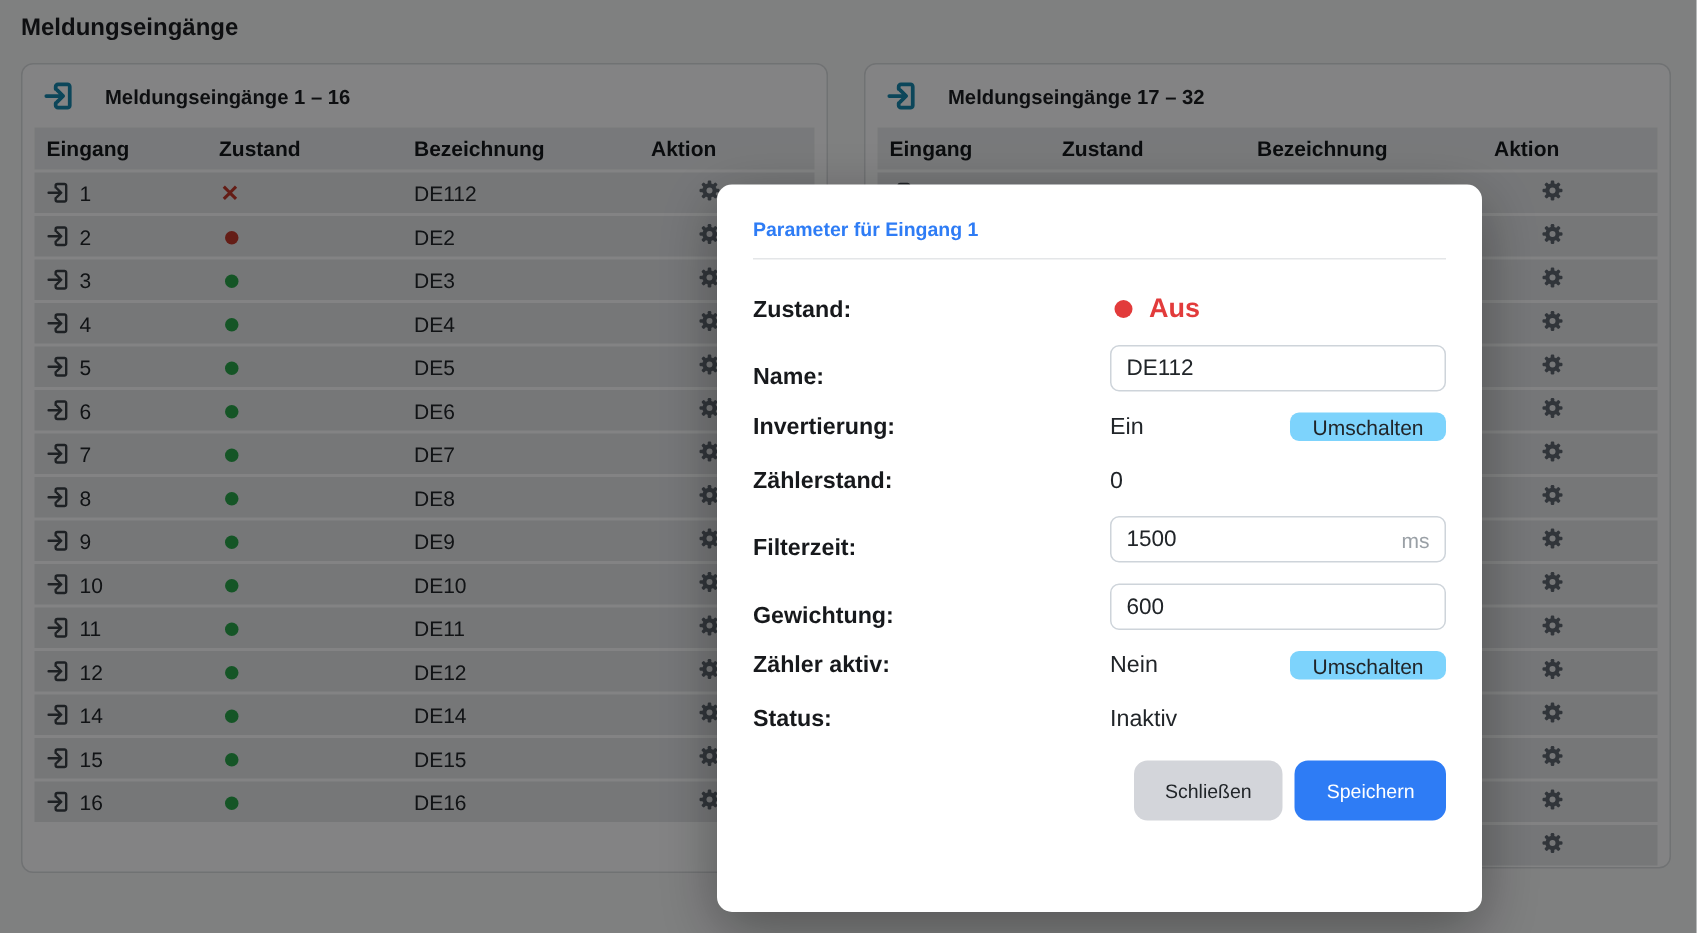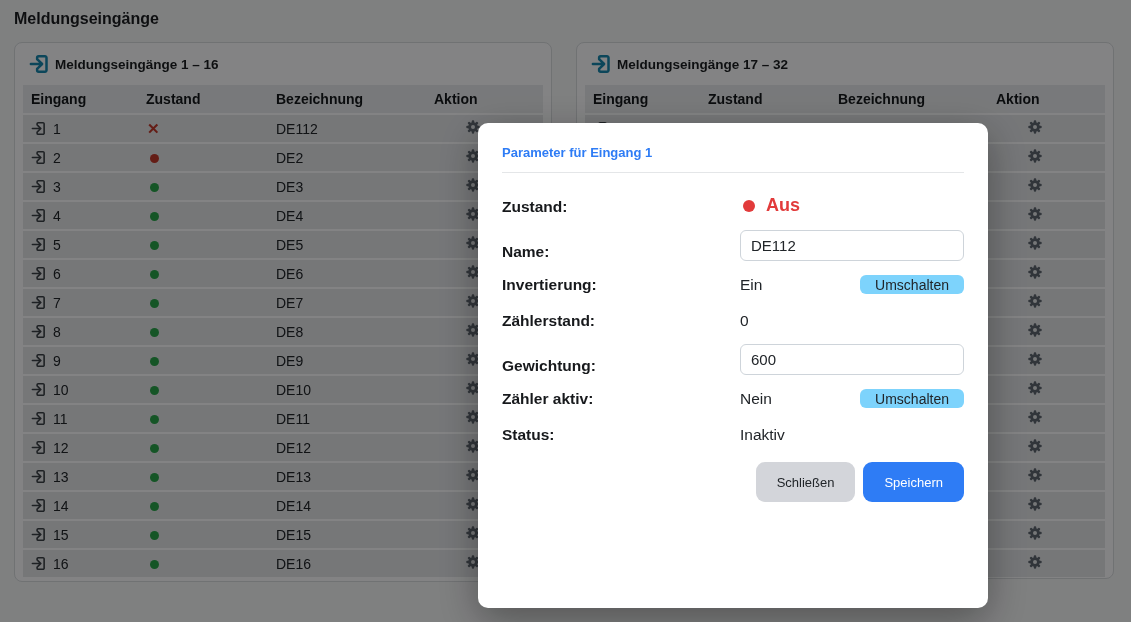--- a/index.html
+++ b/index.html
@@ -12,21 +12,21 @@
   }
   .page { padding:8px 14px; }
   .page-title { font-size:16px; font-weight:bold; color:#1b1e21; margin:2px 0 14px 0; }
 
   .panels { display:flex; gap:24px; }
   .card {
     width:538px; background:var(--card_background,#fbfcfd);
     border:1px solid #d7dadd; border-radius:8px;
     padding-bottom:6px; height:540px;
   }
-  .card-header { display:flex; align-items:center; gap:6px; padding:11px 14px 9px 14px; }
+  .card-header { display:flex; align-items:center; gap:21px; padding:11px 14px 9px 14px; }
   .card-header .hdr-icon { color:var(--panel_icon_teal,#1787ad); display:inline-flex; }
   .card-title { font-size:13.5px; font-weight:bold; color:#1b1e21; }
 
   table.io-table {
     width:calc(100% - 16px); margin:0 8px; table-layout:fixed;
     border-collapse:separate; border-spacing:0 2px; font-size:14px;
   }
   table.io-table col.c1{width:115px} table.io-table col.c2{width:130px}
   table.io-table col.c3{width:158px} table.io-table col.c4{width:auto}
   table.io-table th {
@@ -410,44 +410,20 @@
           <rect x="10.2" y="2" width="3.6" height="20" rx="1.2" transform="rotate(45 12 12)"></rect>
           <rect x="10.2" y="2" width="3.6" height="20" rx="1.2" transform="rotate(90 12 12)"></rect>
           <rect x="10.2" y="2" width="3.6" height="20" rx="1.2" transform="rotate(135 12 12)"></rect>
           <circle cx="12" cy="12" r="7.2"></circle>
           <circle cx="12" cy="12" r="3" fill="#e2e4e7"></circle>
         </svg>
       </span>
     </td>
   </tr>
 
-  <tr>
-    <td>
-      <span class="row-icon">
-        <svg width="15" height="15" viewBox="0 0 16 16" fill="none" stroke="currentColor" stroke-width="1.7" stroke-linecap="round" stroke-linejoin="round">
-          <path d="M6.5 4.2 V3 a1.2 1.2 0 0 1 1.2-1.2 h5 A1.2 1.2 0 0 1 14 3 v10 a1.2 1.2 0 0 1 -1.3 1.2 h-5 a1.2 1.2 0 0 1 -1.2-1.2 V11.8"></path>
-          <path d="M1.5 8 h8.5 M7.3 4.9 L10.5 8 L7.3 11.1"></path>
-        </svg>
-      </span><span>13</span>
-    </td>
-    <td><span class="dot dot-on"></span></td>
-    <td>DE13</td>
-    <td>
-      <span class="gear">
-        <svg width="16" height="16" viewBox="0 0 24 24" fill="#5f6770">
-          <rect x="10.2" y="2" width="3.6" height="20" rx="1.2"></rect>
-          <rect x="10.2" y="2" width="3.6" height="20" rx="1.2" transform="rotate(45 12 12)"></rect>
-          <rect x="10.2" y="2" width="3.6" height="20" rx="1.2" transform="rotate(90 12 12)"></rect>
-          <rect x="10.2" y="2" width="3.6" height="20" rx="1.2" transform="rotate(135 12 12)"></rect>
-          <circle cx="12" cy="12" r="7.2"></circle>
-          <circle cx="12" cy="12" r="3" fill="#e2e4e7"></circle>
-        </svg>
-      </span>
-    </td>
-  </tr>
 
   <tr>
     <td>
       <span class="row-icon">
         <svg width="15" height="15" viewBox="0 0 16 16" fill="none" stroke="currentColor" stroke-width="1.7" stroke-linecap="round" stroke-linejoin="round">
           <path d="M6.5 4.2 V3 a1.2 1.2 0 0 1 1.2-1.2 h5 A1.2 1.2 0 0 1 14 3 v10 a1.2 1.2 0 0 1 -1.3 1.2 h-5 a1.2 1.2 0 0 1 -1.2-1.2 V11.8"></path>
           <path d="M1.5 8 h8.5 M7.3 4.9 L10.5 8 L7.3 11.1"></path>
         </svg>
       </span><span>14</span>
     </td>
@@ -980,20 +956,29 @@
     </div>
   </div>
 
   <div class="field-row row-text">
     <div class="field-label">Zählerstand:</div>
     <div class="field-value">
       <span>0</span>
     </div>
   </div>
 
+  <div class="field-row">
+    <div class="field-label">Filterzeit:</div>
+    <div class="field-value">
+      <span class="input-unit">
+        <input class="text-input" type="text" value="1500" style="">
+        <span class="unit">ms</span>
+      </span>
+    </div>
+  </div>
 
   <div class="field-row">
     <div class="field-label">Gewichtung:</div>
     <div class="field-value">
       <input class="text-input" type="text" value="600" style="">
     </div>
   </div>
 
   <div class="field-row">
     <div class="field-label">Zähler aktiv:</div>

